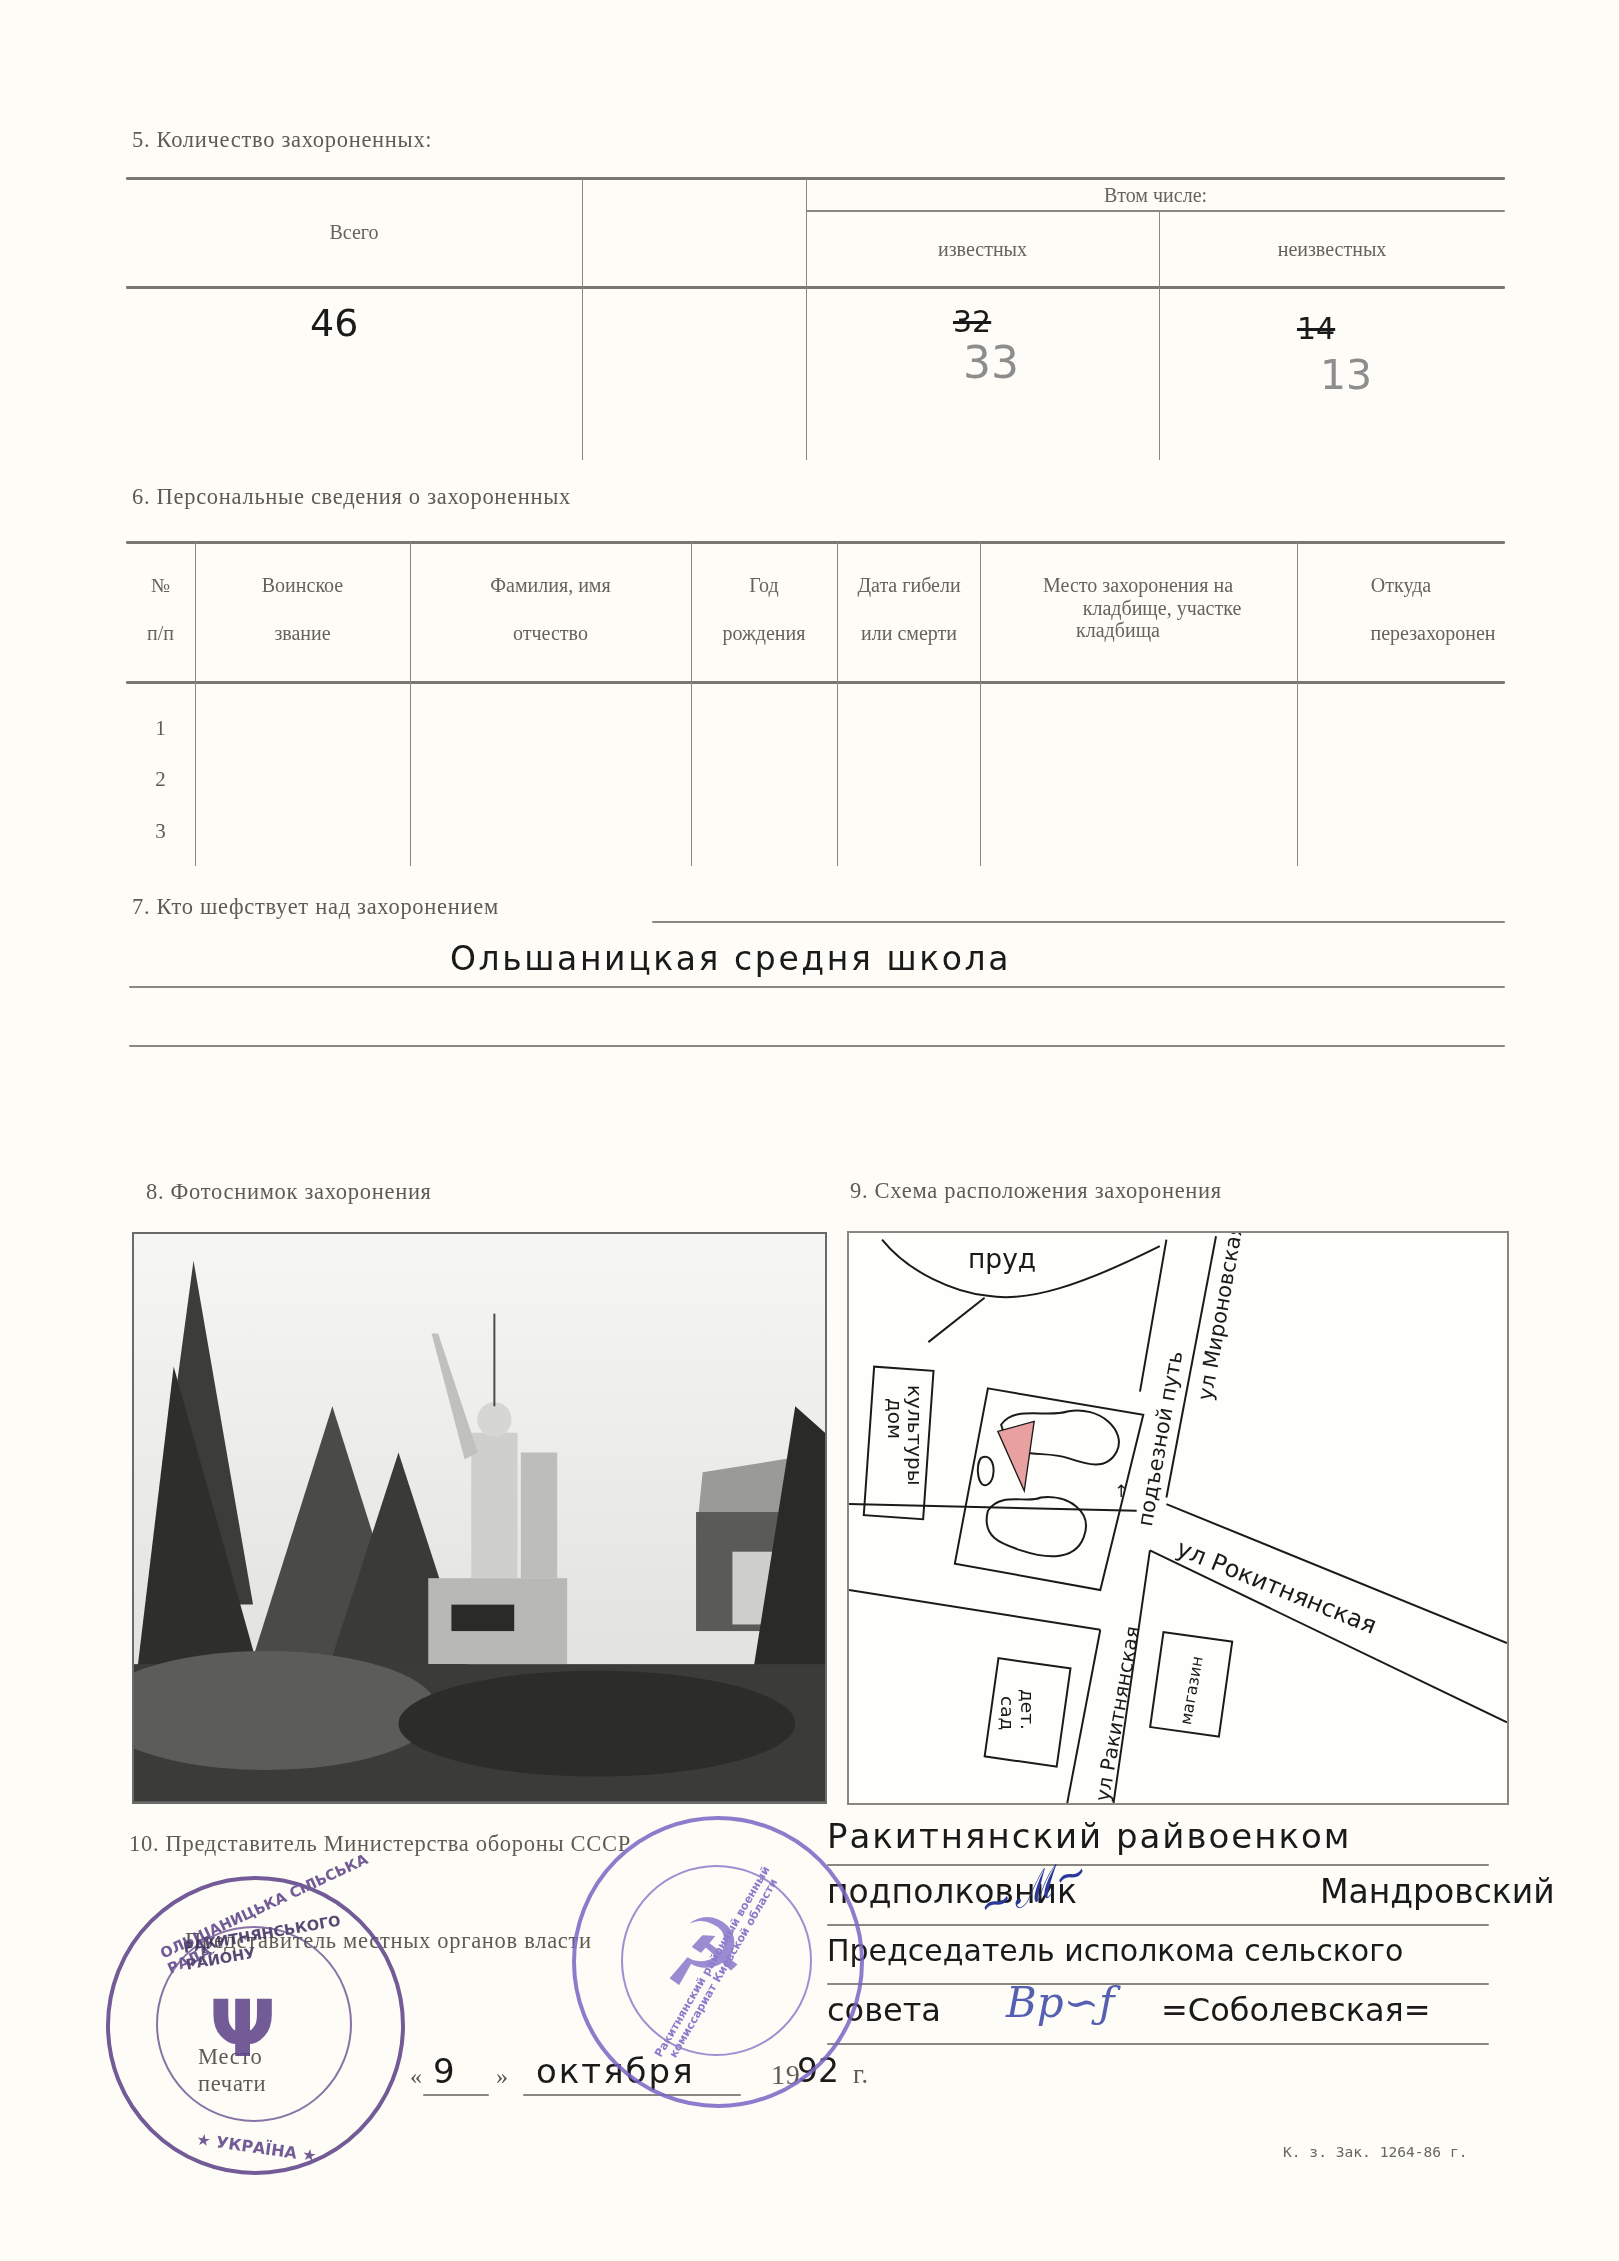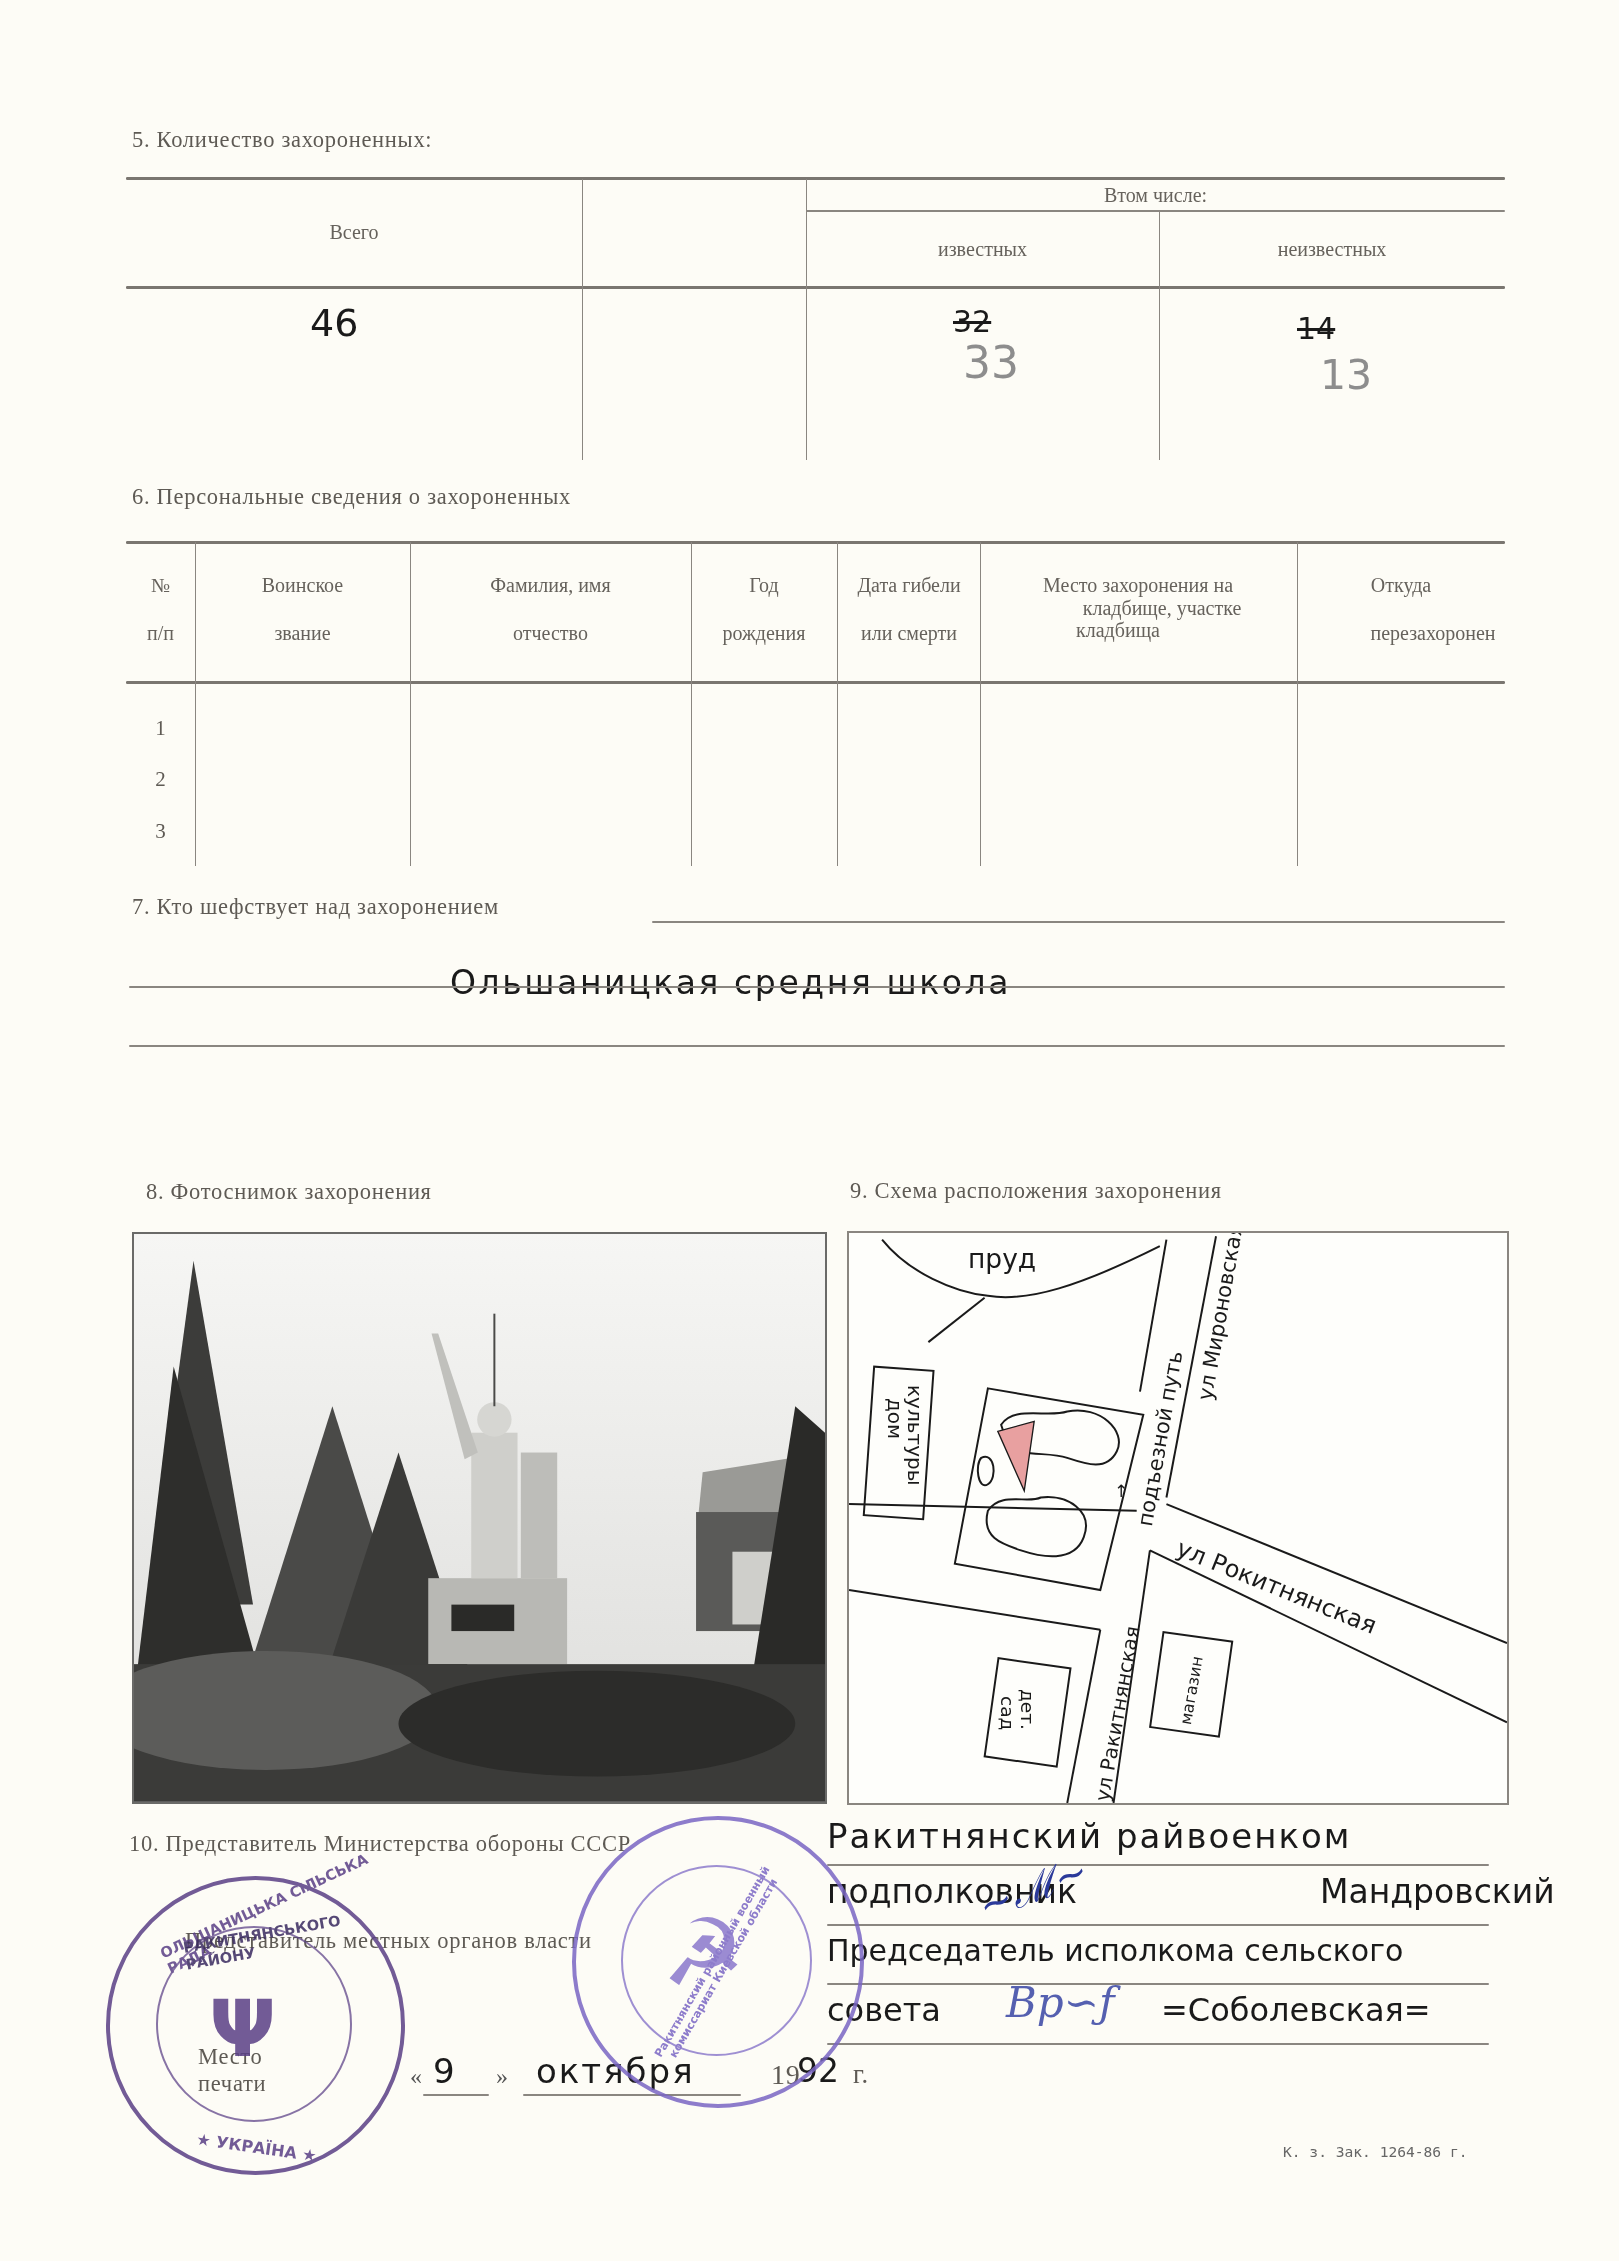--- a/index.html
+++ b/index.html
@@ -80,21 +80,21 @@
 <div class="abs hdr" style="left:980px;top:619px;width:276px;">кладбища</div>
 <div class="abs hdr" style="left:1297px;top:574px;width:208px;">Откуда</div>
 <div class="abs hdr" style="left:1297px;top:622px;width:208px;margin-left:32px;">перезахоронен</div>
 
 <div class="abs rownum" style="left:126px;top:716px;width:69px;text-align:center;">1</div>
 <div class="abs rownum" style="left:126px;top:767px;width:69px;text-align:center;">2</div>
 <div class="abs rownum" style="left:126px;top:819px;width:69px;text-align:center;">3</div>
 
 <div class="abs label" style="left:132px;top:894px;">7. Кто шефствует над захоронением</div>
 <div class="hline thin" style="left:652px;top:921px;width:853px;"></div>
-<div class="abs hand" style="left:450px;top:939px;font-size:33px;letter-spacing:2.6px;margin-top:24px;">Ольшаницкая средня школа</div>
+<div class="abs hand" style="left:450px;top:939px;font-size:33px;letter-spacing:2.6px;">Ольшаницкая средня школа</div>
 <div class="hline thin" style="left:129px;top:986px;width:1376px;"></div>
 <div class="hline thin" style="left:129px;top:1045px;width:1376px;"></div>
 
 <div class="abs label" style="left:146px;top:1179px;">8. Фотоснимок захоронения</div>
 <div class="photo">
   <svg width="691" height="568" viewBox="0 0 1045 858">
     <defs>
       <linearGradient id="sky" x1="0" y1="0" x2="0" y2="1">
         <stop offset="0" stop-color="#f6f6f4"></stop>
           <stop offset="1" stop-color="#dcdcda"></stop>

